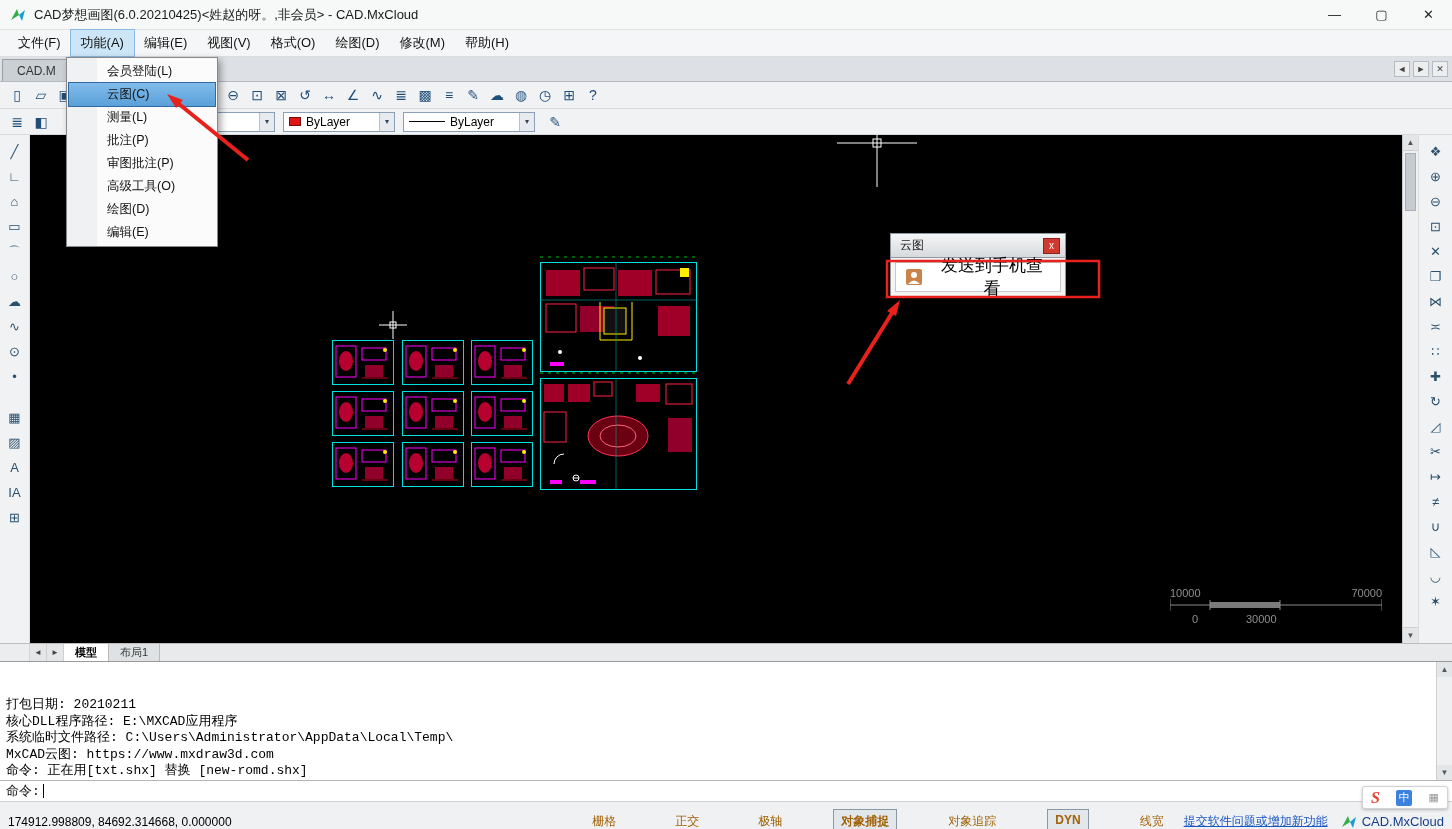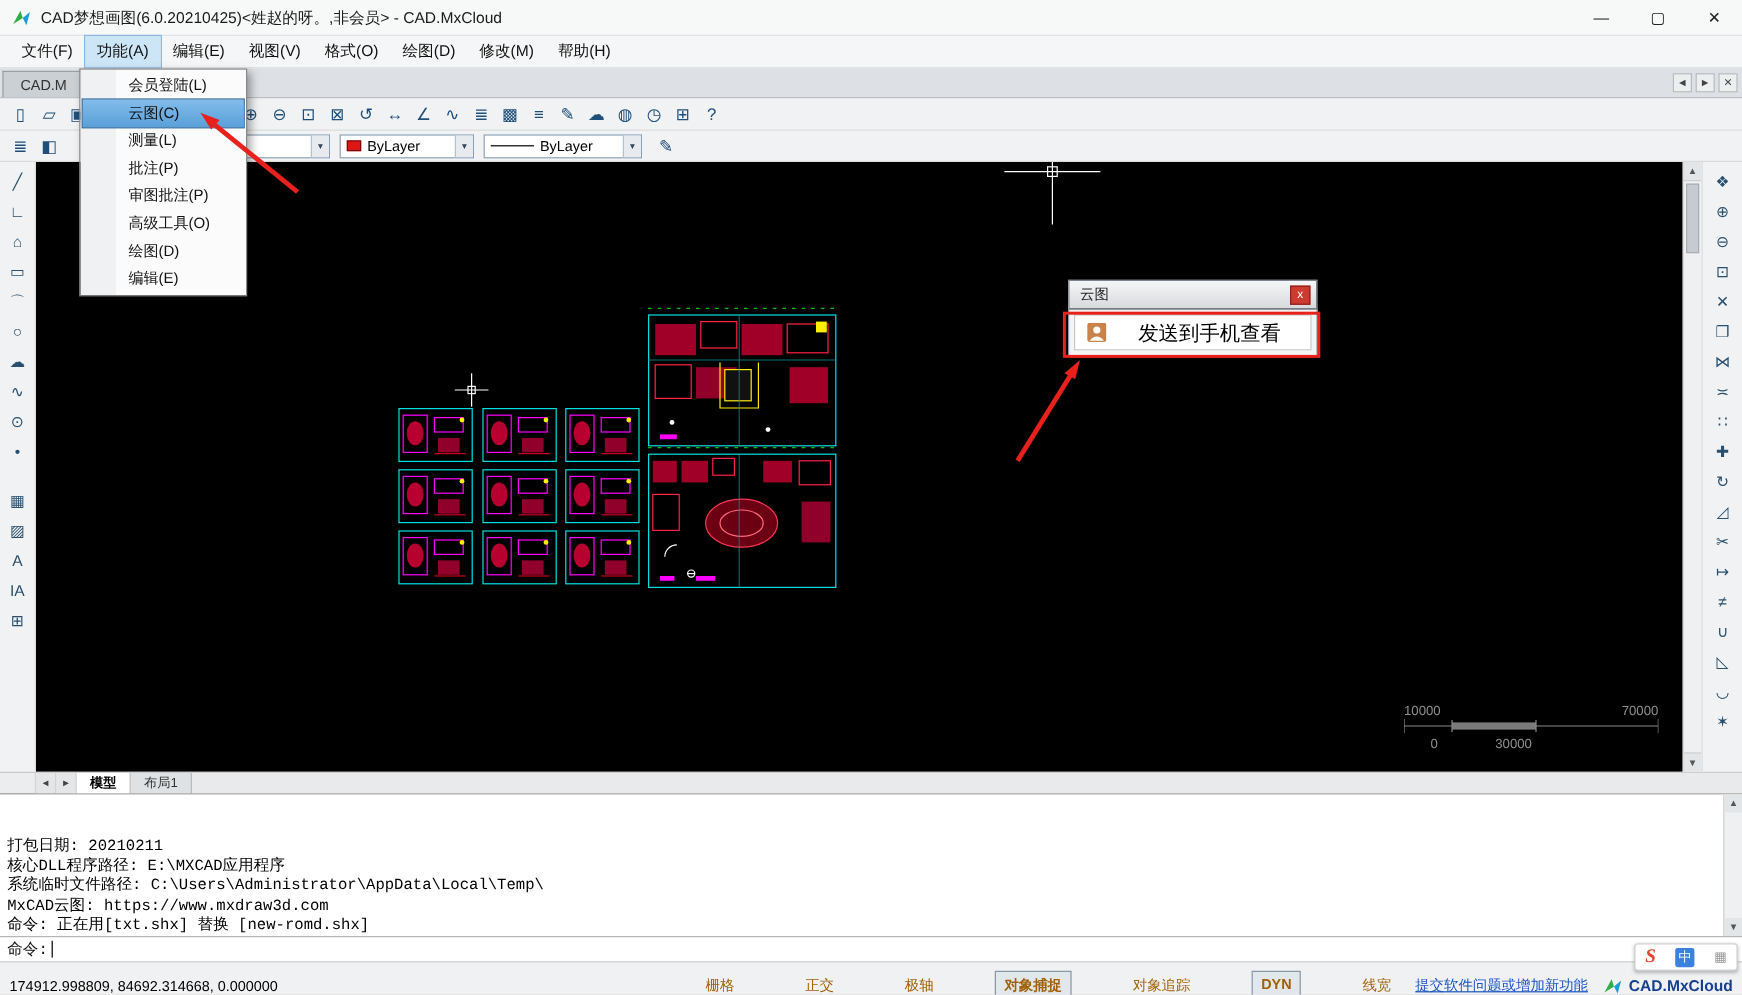--- a/index.html
+++ b/index.html
@@ -43,21 +43,21 @@
   .side-btn.gap { margin-top:16px; }
   .canvas { flex:1; background:#000; position:relative; overflow:hidden; }
   .canvas svg.cad { position:absolute; left:0; top:0; }
 
   .vscroll { width:16px; background:#eef0f1; border-left:1px solid #c9c9c9; display:flex; flex-direction:column; align-items:stretch; }
   .vscroll .sc-arrow { height:16px; display:flex; align-items:center; justify-content:center; font-size:8px; color:#555; background:#e3e6e9; border-bottom:1px solid #cfcfcf; }
   .vscroll .sc-arrow.bottom { margin-top:auto; border-top:1px solid #cfcfcf; border-bottom:none; }
   .vscroll .thumb { height:58px; margin:2px; background:#c6cbd1; border:1px solid #a9aeb4; }
 
   
-  .cloud-panel { position:absolute; left:860px; top:98px; width:208px; z-index:30; box-shadow:5px 5px 9px rgba(0,0,0,.55); }
+  .cloud-panel { position:absolute; left:860px; top:98px; width:176px; z-index:30; box-shadow:5px 5px 9px rgba(0,0,0,.55); }
   .cp-title { height:25px; background:linear-gradient(#f5f6f7,#d7dadd); border:1px solid #8f99a4; display:flex; align-items:center; padding:0 5px 0 9px; font-size:12px; color:#222; }
   .cp-close { margin-left:auto; width:17px; height:16px; background:#cf3a30; border:1px solid #8f1f18; color:#fff; font-size:10px; display:flex; align-items:center; justify-content:center; }
   .cp-body { background:#f4f4f4; border:1px solid #8f99a4; border-top:none; padding:4px; }
   .cp-btn { height:30px; background:#fff; border:1px solid #c8c8c8; display:flex; align-items:center; padding:0 10px; gap:12px; font-size:17px; color:#000; }
   .cp-btn .label { flex:1; text-align:center; }
 
   
   .scalebar { position:absolute; left:1140px; top:452px; width:212px; font-size:11px; color:#8f8f8f; }
   .sb-top { display:flex; justify-content:space-between; }
   .sb-bottom { position:relative; height:14px; }
@@ -82,24 +82,24 @@
   .cmd-prompt { height:21px; border-top:1px solid #b5b5b5; display:flex; align-items:center; padding-left:6px; font-family:"Liberation Mono","DejaVu Sans Mono",monospace; font-size:13px; }
   .caret { width:1px; height:14px; background:#000; margin-left:3px; }
 
   
   .statusbar { height:40px; background:#f0f1f2; border-top:1px solid #cfcfcf; display:flex; align-items:center; padding:0 8px; font-size:12px; }
   .coords { color:#000; }
   .toggles { display:flex; margin-left:auto; gap:2px; }
   .toggle { padding:3px 7px; border:1px solid transparent; color:#a16207;margin-left:41px; }
   .toggles .active { border:1px solid #8a98a6; background:#e2e7ec; font-weight:bold; }
   .status-link { color:#1b56c4; text-decoration:underline; margin:0 12px; }
-  .brand { display:flex; align-items:center; gap:4px; font-weight:bold; color:#163f8f; font-size:13px; }
-
-  
-  .dropdown { position:absolute; left:66px; top:57px; width:140px; background:linear-gradient(90deg,#f0f1f2 0,#f0f1f2 30px,#fbfbfb 30px); border:1px solid #898989; box-shadow:3px 3px 7px rgba(0,0,0,.35); z-index:50; padding:2px; }
+  .brand { display:flex; align-items:center; gap:4px; font-weight:normal; color:#163f8f; font-size:13px; }
+
+  
+  .dropdown { position:absolute; left:66px; top:57px; width:152px; background:linear-gradient(90deg,#f0f1f2 0,#f0f1f2 30px,#fbfbfb 30px); border:1px solid #898989; box-shadow:3px 3px 7px rgba(0,0,0,.35); z-index:50; padding:2px; }
   .dd-item { height:23px; display:flex; align-items:center; padding-left:38px; font-size:12.5px; color:#111; }
   .dropdown .active { background:linear-gradient(#82bcec,#5aa0d8); outline:1px solid #2f6aa0; }
 
   
   .ime { position:absolute; left:1362px; top:786px; width:86px; height:23px; background:#fff; border:1px solid #d3d3d3; border-radius:3px; box-shadow:0 1px 3px rgba(0,0,0,.25); display:flex; align-items:center; justify-content:space-around; z-index:60; }
   .ime-s { color:#e7432d; font-family:"Liberation Serif",serif; font-style:italic; font-weight:bold; font-size:16px; }
   .ime-lang { width:16px; height:16px; background:#3b82dd; color:#fff; font-size:11px; display:flex; align-items:center; justify-content:center; border-radius:2px; }
   .ime-kb { color:#999; font-size:11px; }
 
   .overlay { position:absolute; left:0; top:0; z-index:100; pointer-events:none; }

